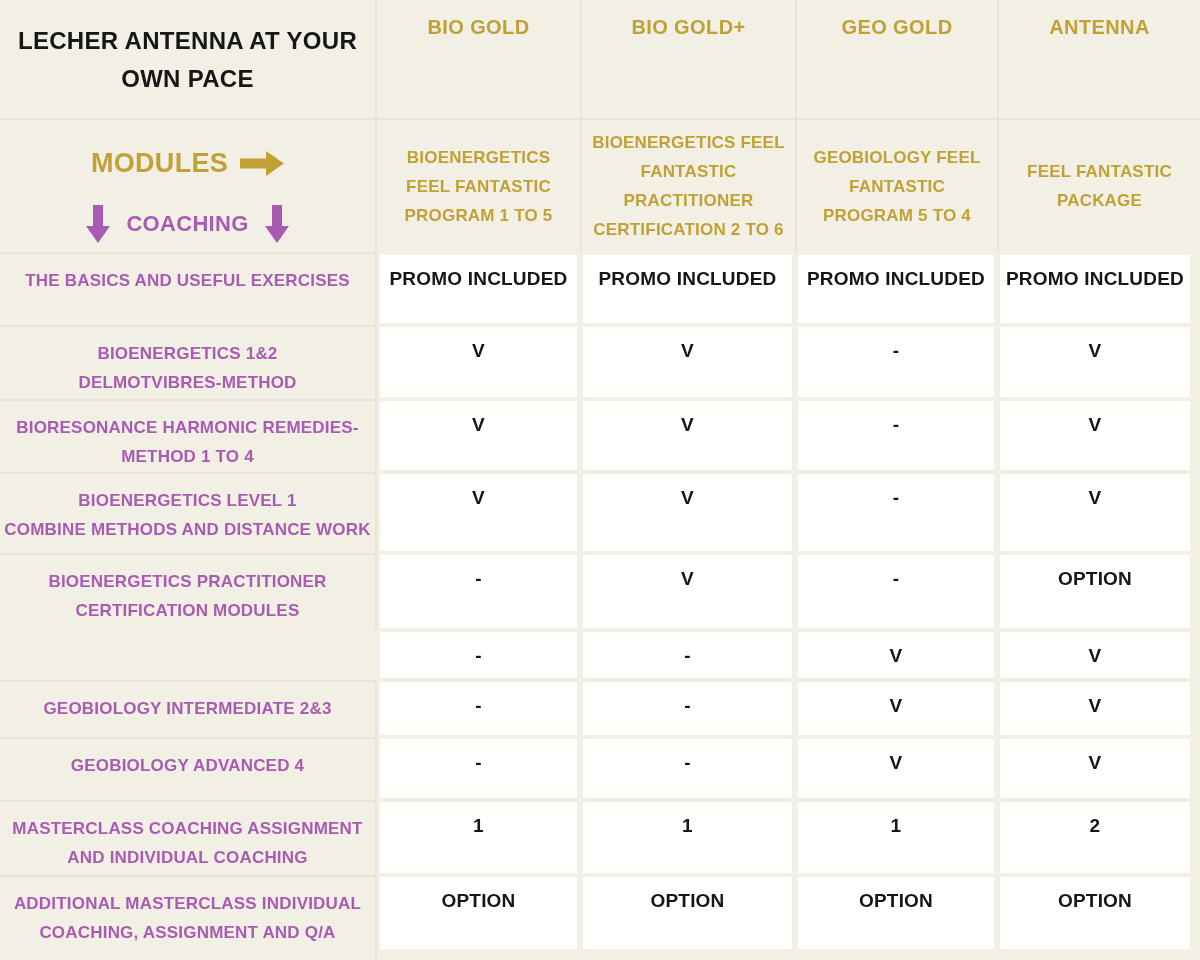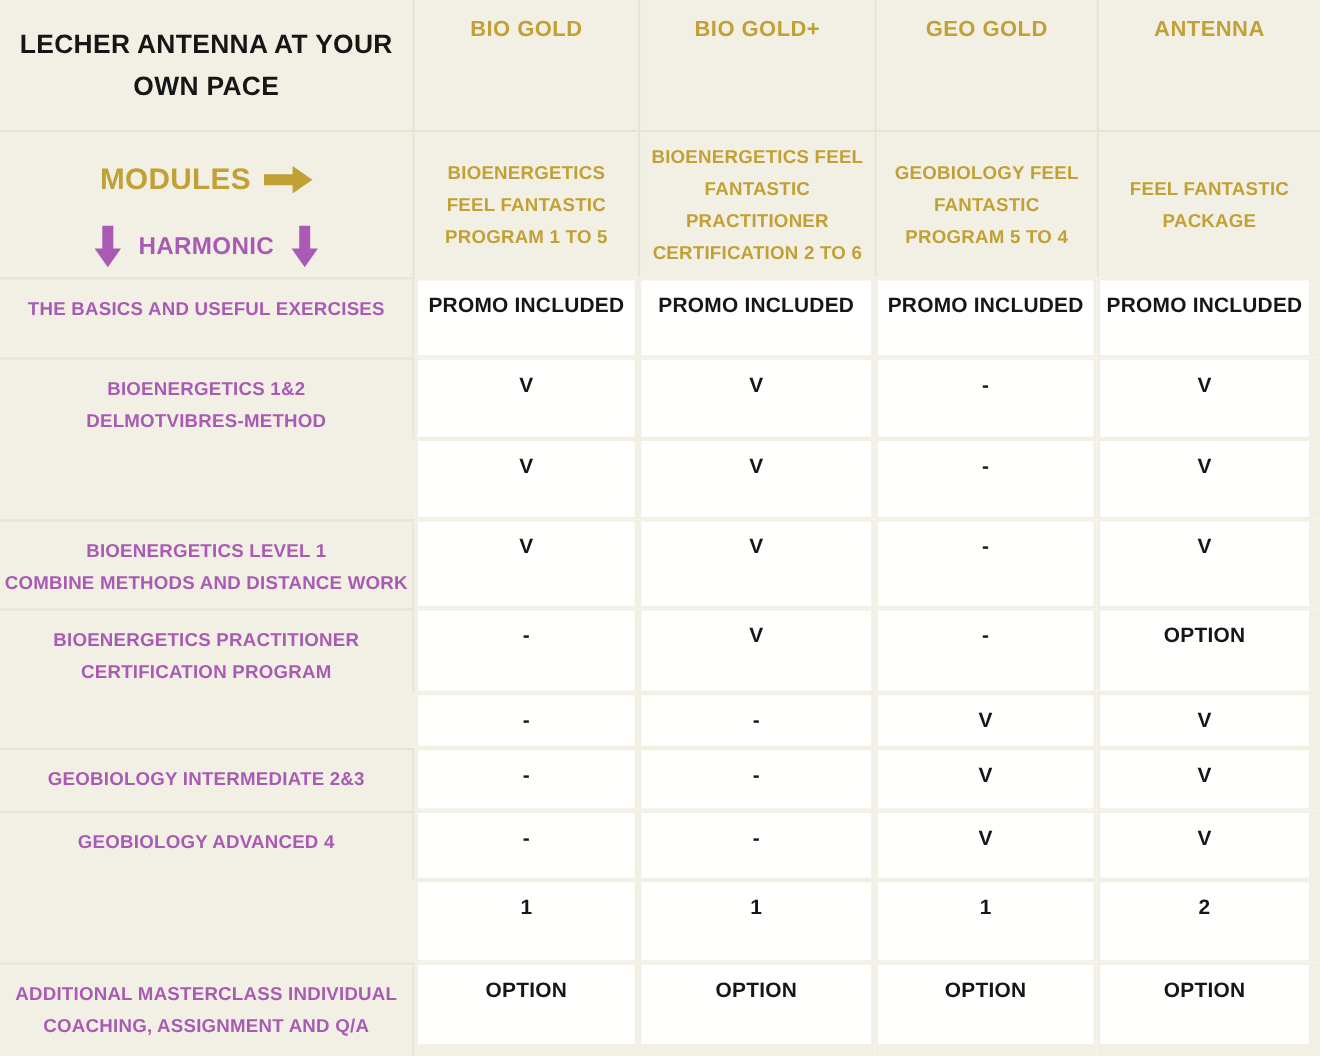--- a/index.html
+++ b/index.html
@@ -103,21 +103,21 @@
     <div class="nav-modules">
       <span>MODULES</span>
       <svg class="arrow-right" viewBox="0 0 44 27">
         <polygon points="0,8.5 26,8.5 26,1 44,13.5 26,26 26,18.5 0,18.5"></polygon>
       </svg>
     </div>
     <div class="nav-features">
       <svg class="arrow-down" viewBox="0 0 24 38">
         <polygon points="7,0 17,0 17,21 24,21 12,38 0,21 7,21"></polygon>
       </svg>
-      <span>HARMONIC</span>
+      <span>COACHING</span>
       <svg class="arrow-down" viewBox="0 0 24 38">
         <polygon points="7,0 17,0 17,21 24,21 12,38 0,21 7,21"></polygon>
       </svg>
     </div>
   </div>
 
   <div class="cell module-cell first" style="grid-area:2/2">BIOENERGETICS
 FEEL FANTASTIC
 PROGRAM 1 TO 5</div>
   <div class="cell module-cell" style="grid-area:2/3">BIOENERGETICS FEEL
@@ -136,34 +136,36 @@
   <div class="cell value-cell row-first" style="grid-area:3/4">PROMO INCLUDED</div>
   <div class="cell value-cell row-first col-last" style="grid-area:3/5">PROMO INCLUDED</div>
 
   <div class="cell feature-cell label-col" style="grid-area:4/1">BIOENERGETICS 1&amp;2
 DELMOTVIBRES-METHOD</div>
   <div class="cell value-cell" style="grid-area:4/2">V</div>
   <div class="cell value-cell" style="grid-area:4/3">V</div>
   <div class="cell value-cell" style="grid-area:4/4">-</div>
   <div class="cell value-cell col-last" style="grid-area:4/5">V</div>
 
+  <div class="cell feature-cell label-col" style="grid-area:5/1">BIORESONANCE HARMONIC REMEDIES-
+METHOD 1 TO 4</div>
   <div class="cell value-cell" style="grid-area:5/2">V</div>
   <div class="cell value-cell" style="grid-area:5/3">V</div>
   <div class="cell value-cell" style="grid-area:5/4">-</div>
   <div class="cell value-cell col-last" style="grid-area:5/5">V</div>
 
   <div class="cell feature-cell label-col" style="grid-area:6/1">BIOENERGETICS LEVEL 1
 COMBINE METHODS AND DISTANCE WORK</div>
   <div class="cell value-cell" style="grid-area:6/2">V</div>
   <div class="cell value-cell" style="grid-area:6/3">V</div>
   <div class="cell value-cell" style="grid-area:6/4">-</div>
   <div class="cell value-cell col-last" style="grid-area:6/5">V</div>
 
   <div class="cell feature-cell label-col" style="grid-area:7/1">BIOENERGETICS PRACTITIONER
-CERTIFICATION PROGRAM</div>
+CERTIFICATION MODULES</div>
   <div class="cell value-cell" style="grid-area:7/2">-</div>
   <div class="cell value-cell" style="grid-area:7/3">V</div>
   <div class="cell value-cell" style="grid-area:7/4">-</div>
   <div class="cell value-cell col-last" style="grid-area:7/5">OPTION</div>
 
   <div class="cell value-cell" style="grid-area:8/2">-</div>
   <div class="cell value-cell" style="grid-area:8/3">-</div>
   <div class="cell value-cell" style="grid-area:8/4">V</div>
   <div class="cell value-cell col-last" style="grid-area:8/5">V</div>
 
@@ -172,20 +174,22 @@
   <div class="cell value-cell" style="grid-area:9/3">-</div>
   <div class="cell value-cell" style="grid-area:9/4">V</div>
   <div class="cell value-cell col-last" style="grid-area:9/5">V</div>
 
   <div class="cell feature-cell label-col" style="grid-area:10/1">GEOBIOLOGY ADVANCED 4</div>
   <div class="cell value-cell" style="grid-area:10/2">-</div>
   <div class="cell value-cell" style="grid-area:10/3">-</div>
   <div class="cell value-cell" style="grid-area:10/4">V</div>
   <div class="cell value-cell col-last" style="grid-area:10/5">V</div>
 
+  <div class="cell feature-cell label-col" style="grid-area:11/1">MASTERCLASS COACHING ASSIGNMENT
+AND INDIVIDUAL COACHING</div>
   <div class="cell value-cell" style="grid-area:11/2">1</div>
   <div class="cell value-cell" style="grid-area:11/3">1</div>
   <div class="cell value-cell" style="grid-area:11/4">1</div>
   <div class="cell value-cell col-last" style="grid-area:11/5">2</div>
 
   <div class="cell feature-cell label-col" style="grid-area:12/1">ADDITIONAL MASTERCLASS INDIVIDUAL
 COACHING, ASSIGNMENT AND Q/A</div>
   <div class="cell value-cell row-last" style="grid-area:12/2">OPTION</div>
   <div class="cell value-cell row-last" style="grid-area:12/3">OPTION</div>
   <div class="cell value-cell row-last" style="grid-area:12/4">OPTION</div>

